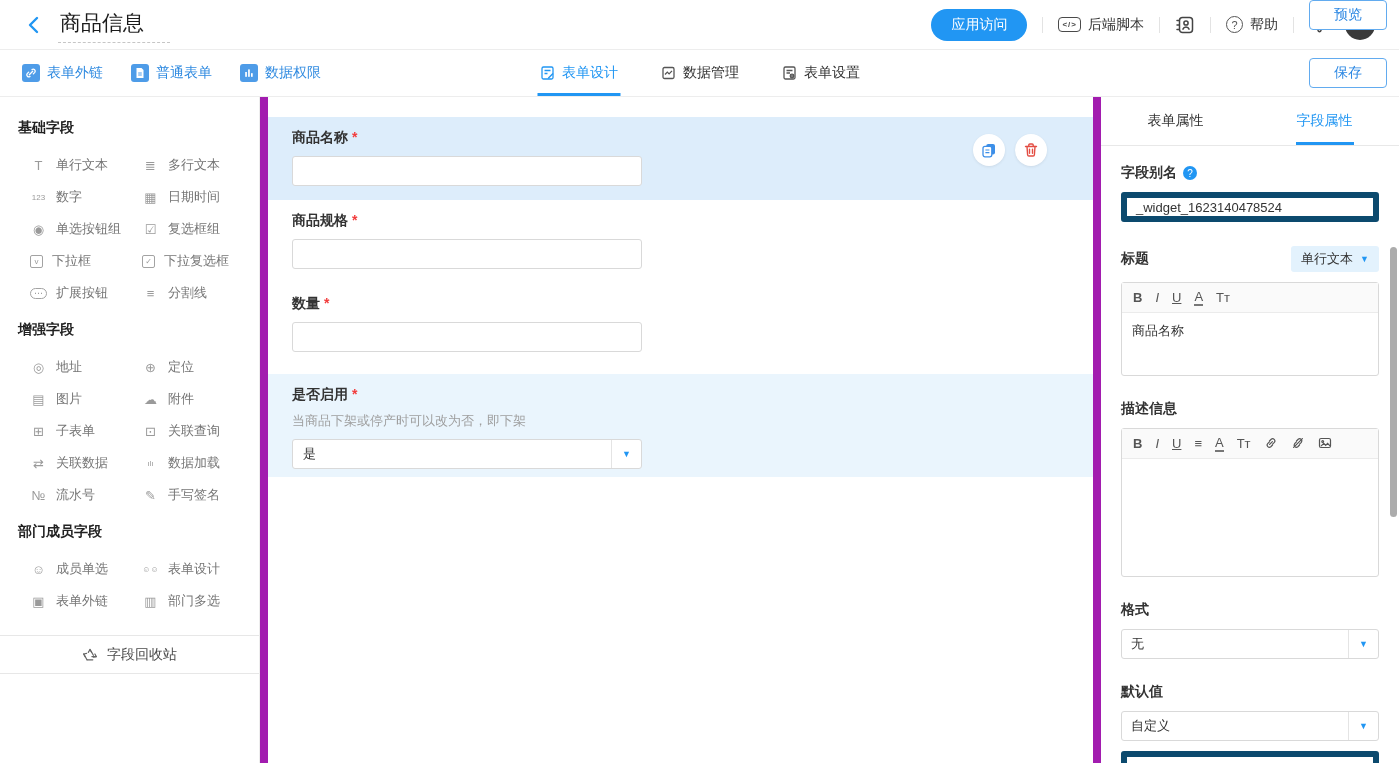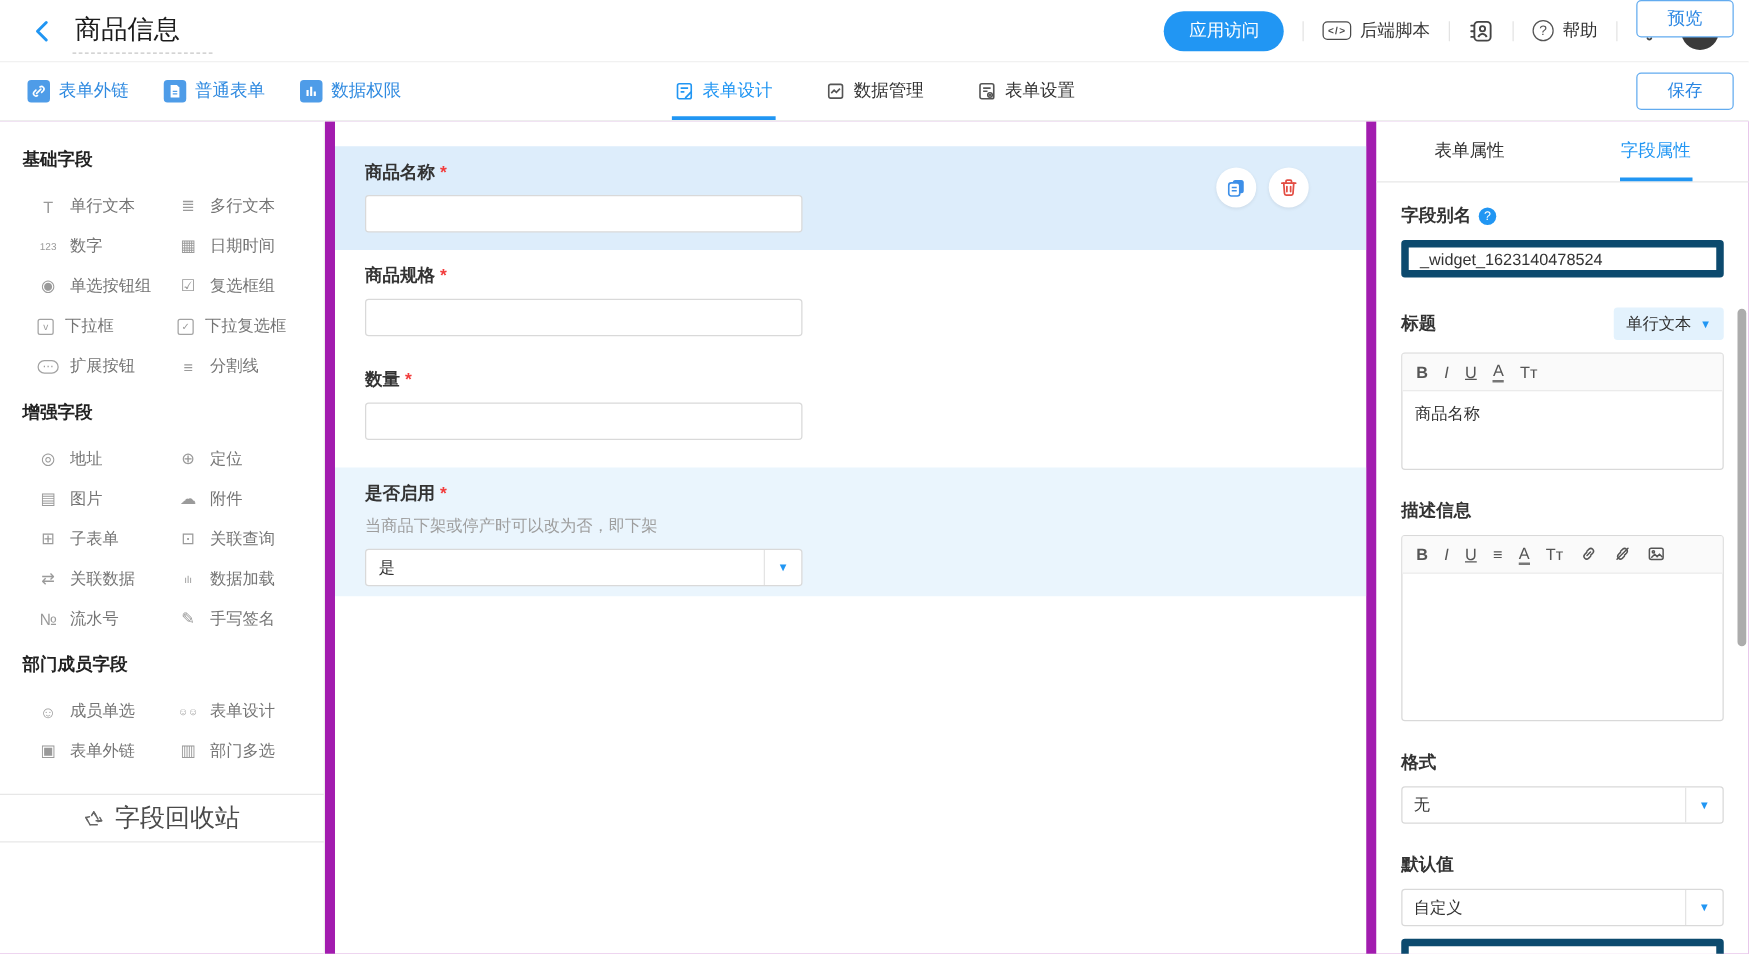--- a/index.html
+++ b/index.html
@@ -36,21 +36,21 @@
 
   
   .sidebar { width:260px; background:#fff; border-right:1px solid #ededed; padding-top:16px; flex:none; }
   .sec-title { font-size:14px; font-weight:bold; color:#222; padding:6px 0 12px 18px; }
   .items { display:grid; grid-template-columns:112px 1fr; grid-auto-rows:32px; align-items:center; padding:0 6px 6px 30px; }
   .item { display:flex; align-items:center; gap:9px; font-size:13px; color:#757575; cursor:grab; }
   .g { width:17px; min-width:17px; color:#9a9a9a; font-size:13px; display:inline-flex; align-items:center; justify-content:center; }
   .g.sm { font-size:8px; letter-spacing:0; }
   .g.boxed { border:1px solid #a3a3a3; border-radius:2px; width:13px; min-width:13px; height:13px; font-size:8px; }
   .g.pillg { border:1px solid #a3a3a3; border-radius:7px; width:17px; min-width:17px; height:11px; font-size:9px; }
-  .recycle-row { margin-top:12px; height:39px; border-top:1px solid #e7e7e7; border-bottom:1px solid #e7e7e7; display:flex; align-items:center; justify-content:center; gap:9px; color:#4a4a4a; font-size:20px; cursor:pointer; }
+  .recycle-row { margin-top:12px; height:39px; border-top:1px solid #e7e7e7; border-bottom:1px solid #e7e7e7; display:flex; align-items:center; justify-content:center; gap:9px; color:#4a4a4a; font-size:14px; cursor:pointer; }
 
   
   .canvas-wrap { flex:1; padding:0 8px; min-width:0; }
   .canvas { background:#fff; height:100%; padding-top:20px; overflow:hidden; }
   .field { position:relative; padding:10px 24px 14px; cursor:pointer; }
   .field .lblrow { font-size:14px; font-weight:bold; color:#333; line-height:20px; margin-bottom:9px; }
   .req { color:#f23c3c; margin-left:4px; font-weight:bold; }
   .inp { width:350px; height:30px; border:1px solid #d9d9d9; border-radius:3px; background:#fff; }
   .field.selected { background:#ddedfb; }
   .field.hl { background:#eaf5fd; margin-top:8px; padding-bottom:8px; }

